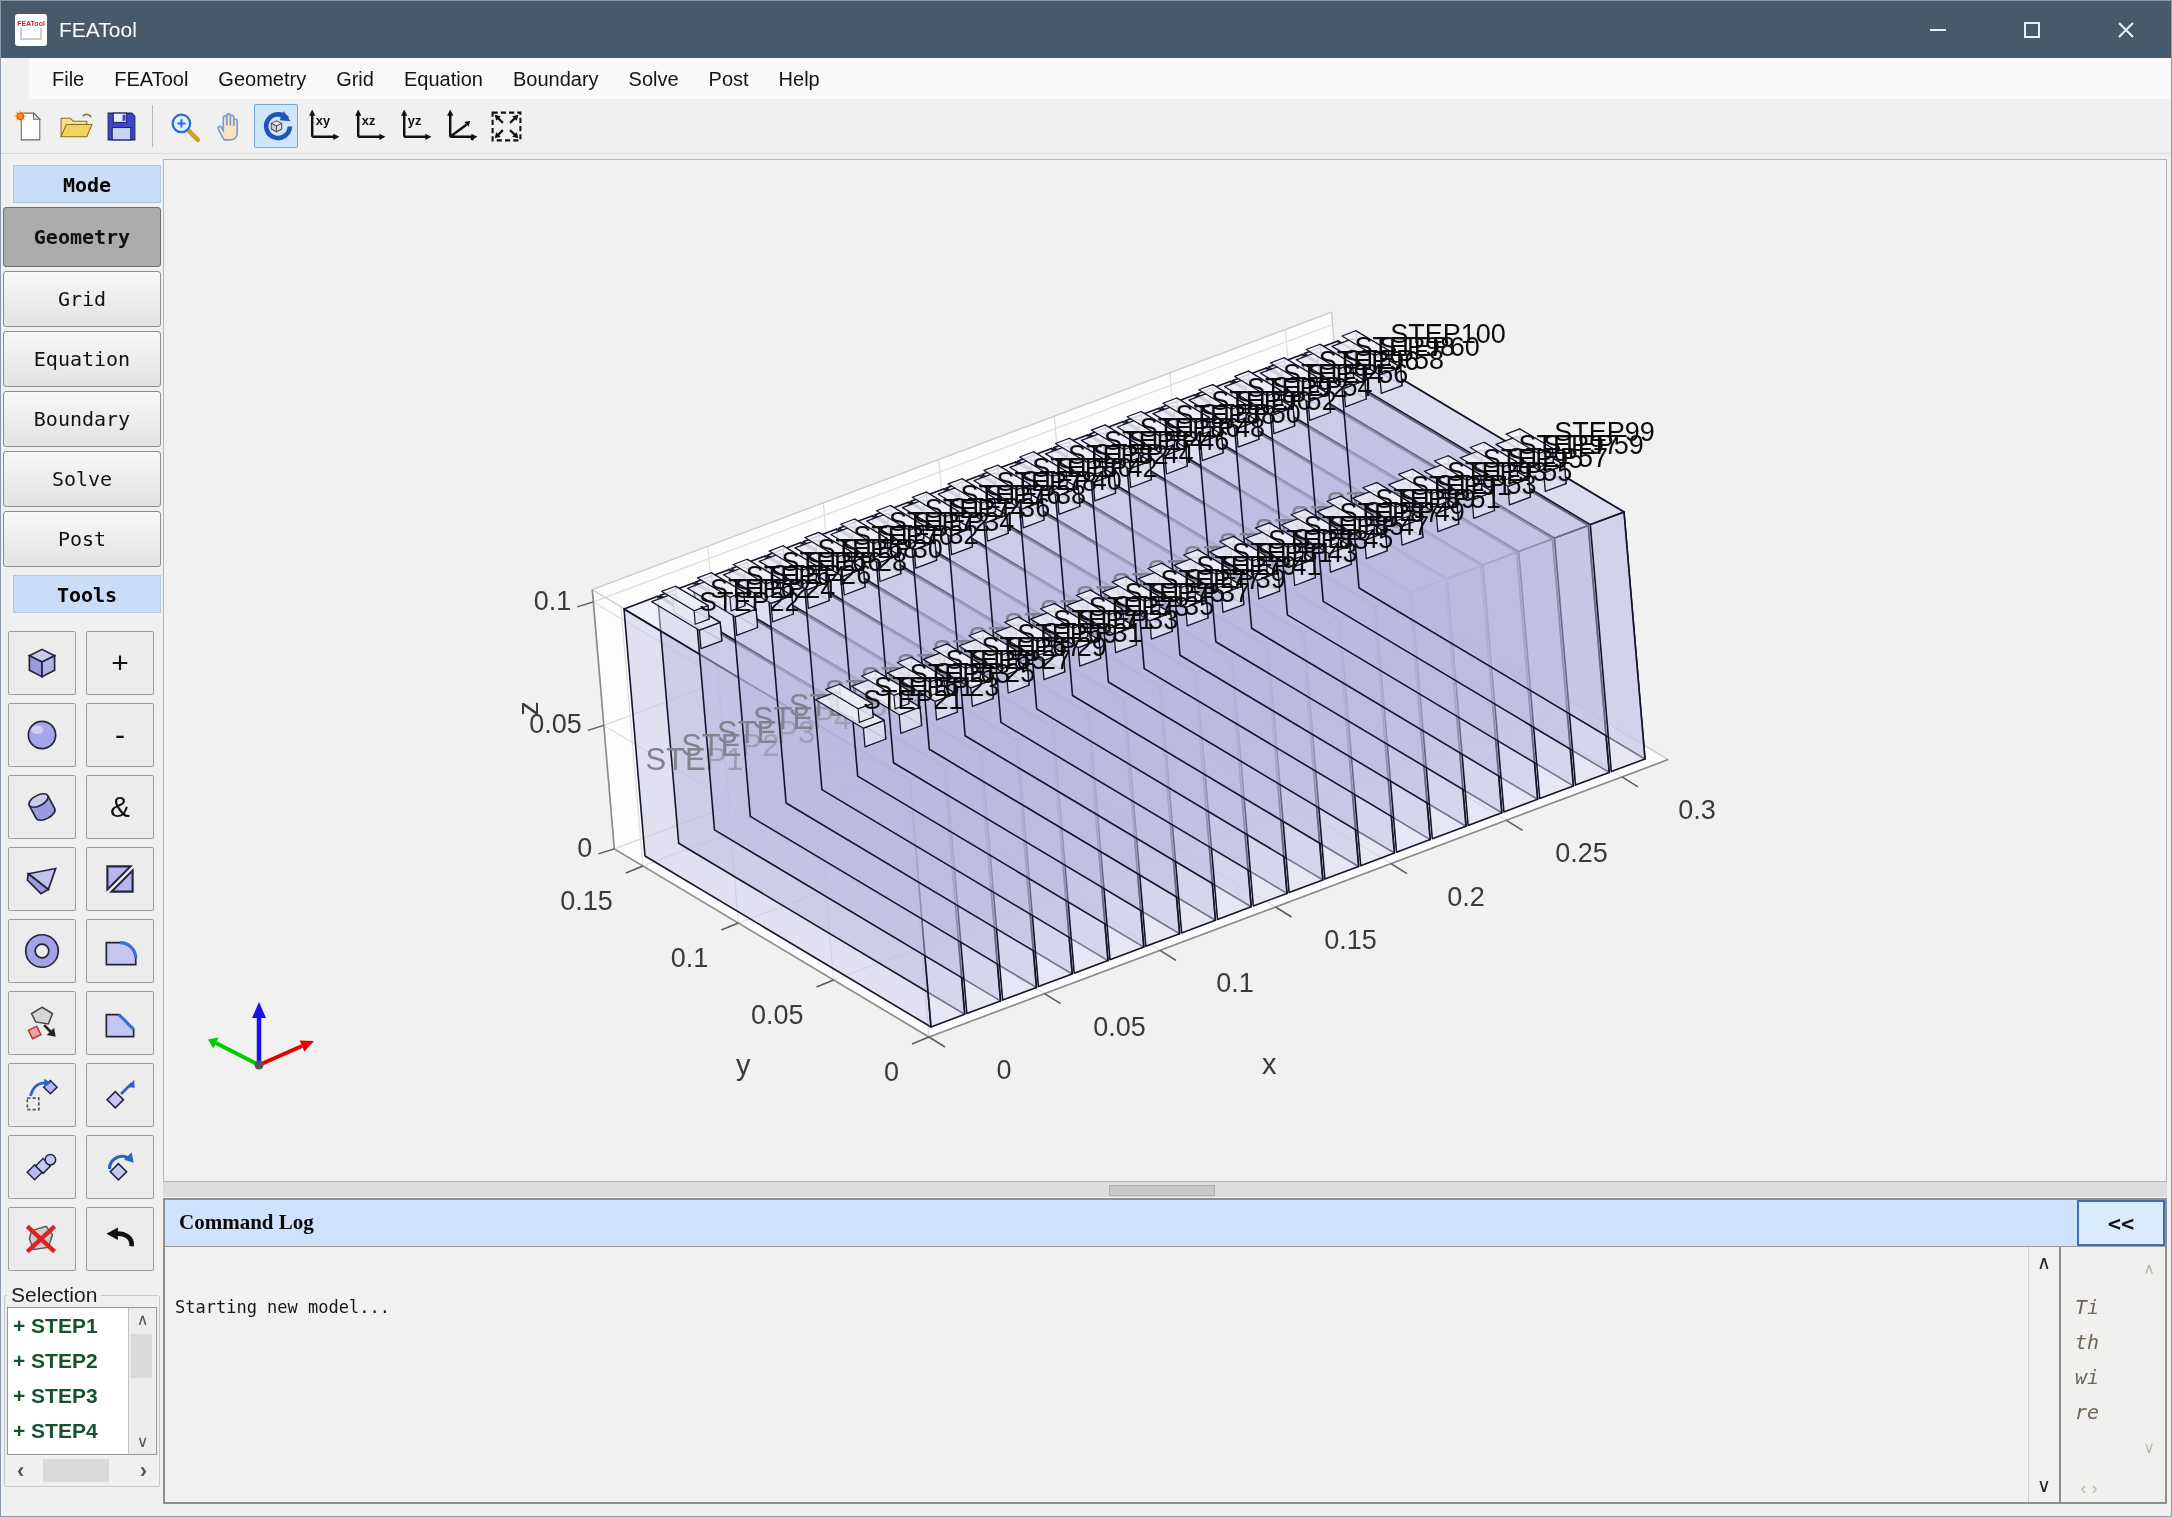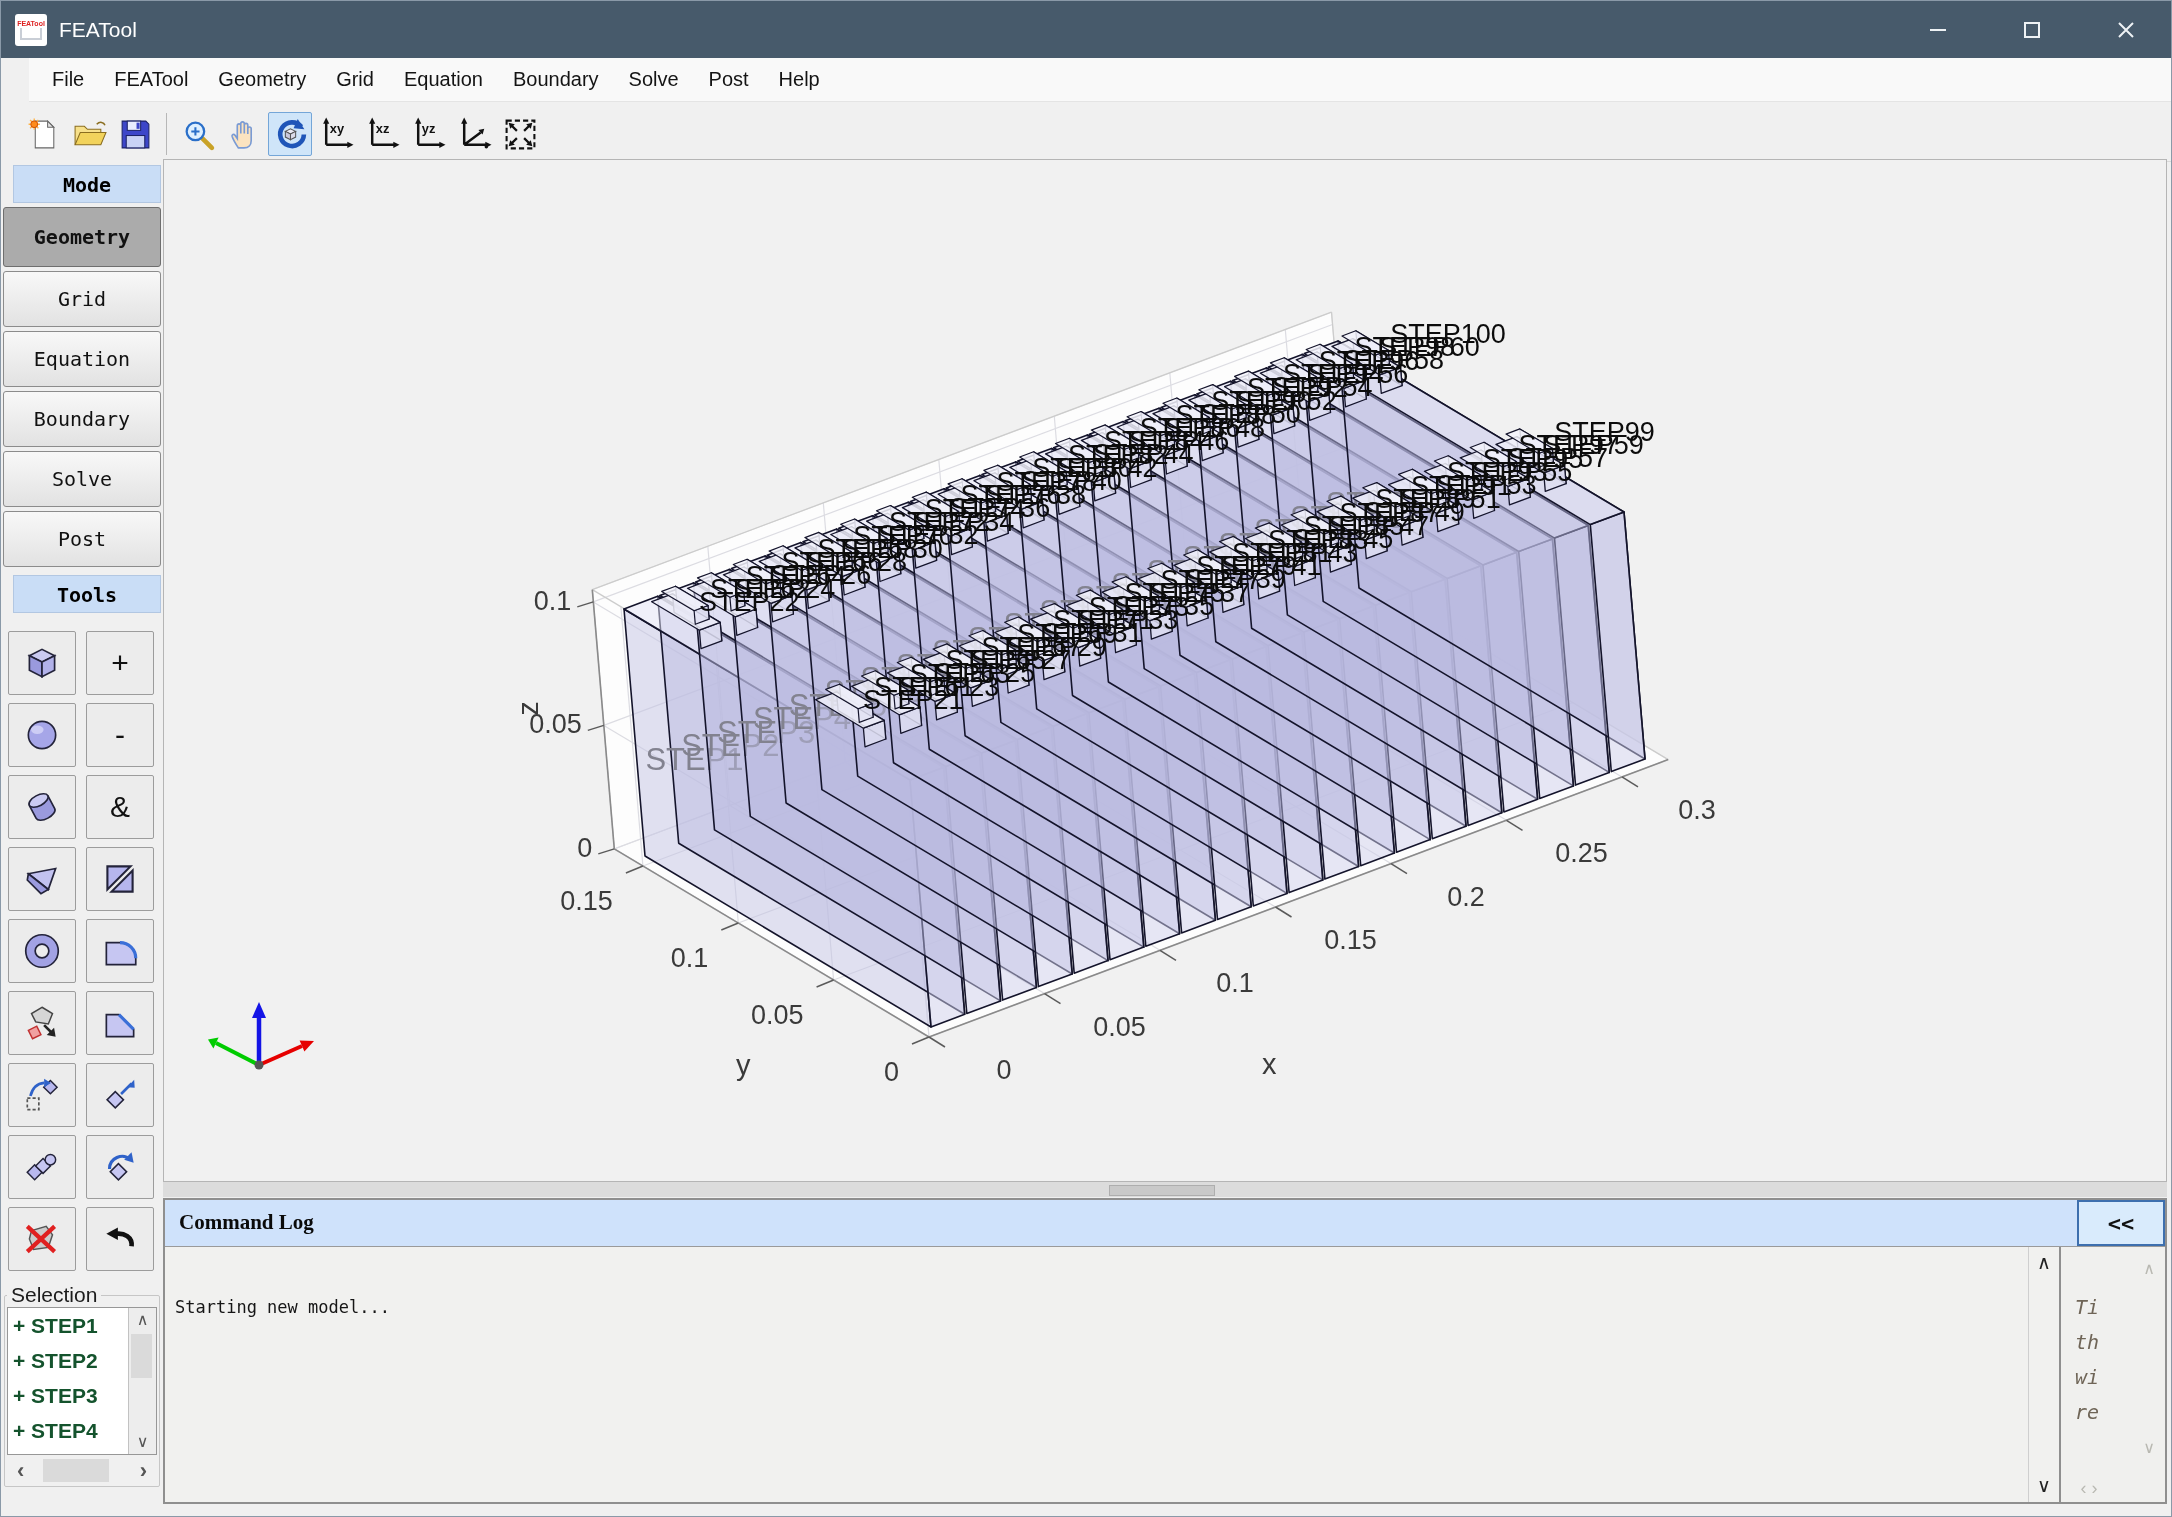--- a/index.html
+++ b/index.html
@@ -19,22 +19,22 @@
   #win-controls{margin-left:auto;display:flex;height:100%;}
   .win-btn{width:94px;height:100%;display:flex;align-items:center;justify-content:center;}
   .win-btn svg{width:22px;height:22px;}
 
   
   #menubar{position:absolute;left:0;top:57px;width:2172px;height:44px;background:#f9f9f9;
            border-bottom:1px solid #e4e4e4;display:flex;align-items:center;padding-left:8px;box-sizing:border-box;margin-left:28px;}
   .menu-item{font-size:20px;color:#141414;padding:0 15px;line-height:43px;cursor:default;}
 
   
-  #toolbar{position:absolute;left:0;top:106px;width:2172px;height:55px;background:#f0f0f0;
-           border-bottom:1px solid #d9d9d9;display:flex;align-items:center;padding-left:20px;box-sizing:border-box;}
+  #toolbar{position:absolute;left:0;top:98px;width:2172px;height:55px;background:#f0f0f0;
+           border-bottom:1px solid #d9d9d9;display:flex;align-items:center;padding-left:6px;box-sizing:border-box;}
   .tb-btn{width:42px;height:42px;display:flex;align-items:center;justify-content:center;
           border:1px solid transparent;border-radius:2px;margin-right:2px;}
   .tb-btn svg{width:35px;height:35px;}
   .tb-btn.active{background:#cfe5f9;border-color:#74a6d8;}
   .tb-sep{width:0;height:42px;border-left:1px solid #b7b7b7;margin:0 9px 0 7px;}
 
   
   #sidebar{position:absolute;left:0;top:156px;width:162px;bottom:0;background:#f0f0f0;}
   .side-header{height:38px;margin:8px 2px 2px 12px;background:#c9ddf6;border:1px solid #b2c7e2;
                font-size:20px;font-weight:bold;text-align:center;line-height:38px;box-sizing:border-box;}

